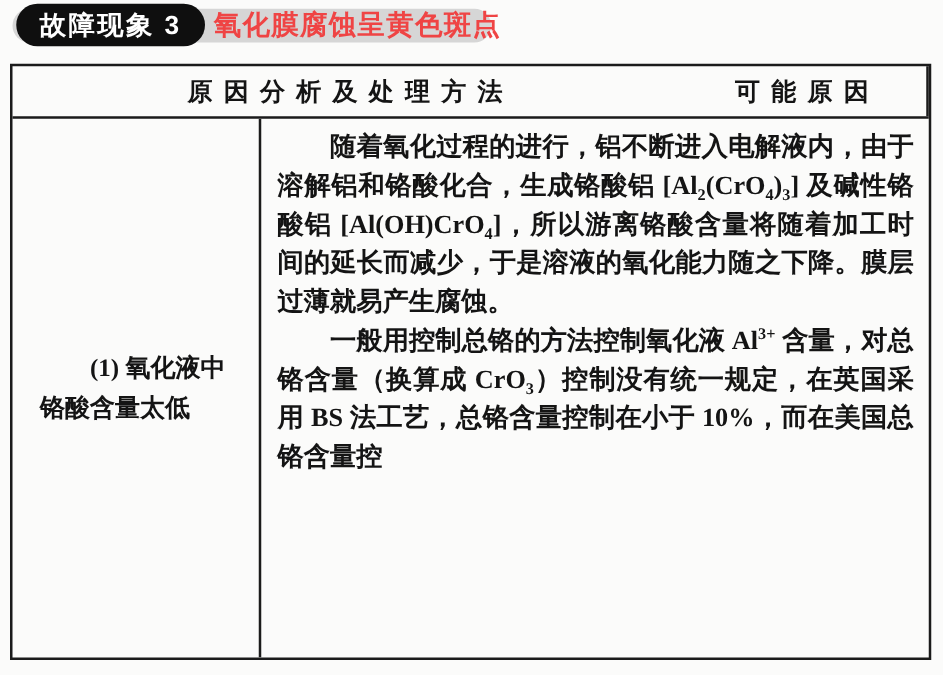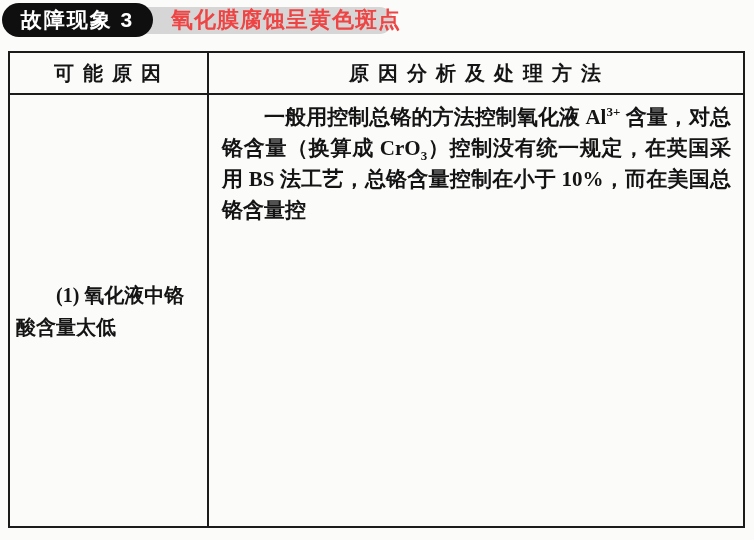--- a/index.html
+++ b/index.html
@@ -20,21 +20,21 @@
     position:absolute;left:10px;top:7px;width:383px;height:27px;
     background:var(--title-bar-bg);border-radius:14px;
   }
   .page-title{
     position:absolute;left:171px;top:5px;
     font-family:"Liberation Sans", sans-serif;
     font-weight:bold;font-size:22px;letter-spacing:1px;color:#ef4444;
     white-space:nowrap;
   }
   .badge{
-    position:absolute;left:2px;top:3px;width:151px;height:34px;
+    position:absolute;left:13px;top:3px;width:151px;height:34px;
     background:var(--badge-bg);color:var(--badge-text);
     border-radius:17px;
     display:flex;align-items:center;justify-content:center;
     font-family:"Liberation Sans", sans-serif;
     font-weight:bold;font-size:21px;letter-spacing:2px;text-align:right;
   }
 
   
   .fault-table{
     position:absolute;left:8px;top:51px;width:737px;height:477px;
@@ -53,21 +53,21 @@
   .th-cause{flex:0 0 199px;border-right:2px solid var(--border);}
   .th-analysis{flex:1 1 auto;}
   .tbody{display:flex;flex:1 1 auto;overflow:hidden;}
   .td-cause{
     flex:0 0 199px;border-right:2px solid var(--border);
     display:flex;align-items:center;
     overflow:hidden;
   }
   .td-cause p{
     font-size:20px;line-height:32px;font-weight:600;
-    padding:0 6px;text-indent:2em;text-align:left;
+    padding:0 22px;text-indent:2em;text-align:left;
   }
   .td-analysis{
     flex:1 1 auto;padding:7px 12px 0 13px;overflow:hidden;
   }
   .td-analysis p{
     font-size:21px;line-height:31px;font-weight:600;
     text-align:justify;text-indent:2em;
   }
   sub,sup{font-size:0.62em;line-height:0;}
   .stk{position:relative;display:inline-block;width:1.02em;height:1em;vertical-align:-0.1em;}
@@ -78,26 +78,27 @@
 <body>
 
 <div class="page">
 
   <div class="title-bar"></div>
   <div class="page-title">氧化膜腐蚀呈黄色斑点</div>
   <div class="badge">故障现象 3</div>
 
   <div class="fault-table">
     <div class="thead">
+      <div class="th th-analysis">原 因 分 析 及 处 理 方 法</div>
       <div class="th th-cause">可 能 原 因</div>
-      <div class="th th-analysis">原 因 分 析 及 处 理 方 法</div>
     </div>
     <div class="tbody">
       <div class="td-cause">
         <p>(1) 氧化液中铬酸含量太低</p>
       </div>
       <div class="td-analysis">
+        <p>随着氧化过程的进行，铝不断进入电解液内，由于溶解铝和铬酸化合，生成铬酸铝 [Al<sub>2</sub>(CrO<sub>4</sub>)<sub>3</sub>] 及碱性铬酸铝 [Al(OH)CrO<sub>4</sub>]，所以游离铬酸含量将随着加工时间的延长而减少，于是溶液的氧化能力随之下降。膜层过薄就易产生腐蚀。</p>
         <p>一般用控制总铬的方法控制氧化液 Al<sup>3+</sup> 含量，对总铬含量（换算成 CrO<sub>3</sub>）控制没有统一规定，在英国采用 BS 法工艺，总铬含量控制在小于 10%，而在美国总铬含量控</p>
       </div>
     </div>
   </div>
 
 </div>
 
 </body></html>

